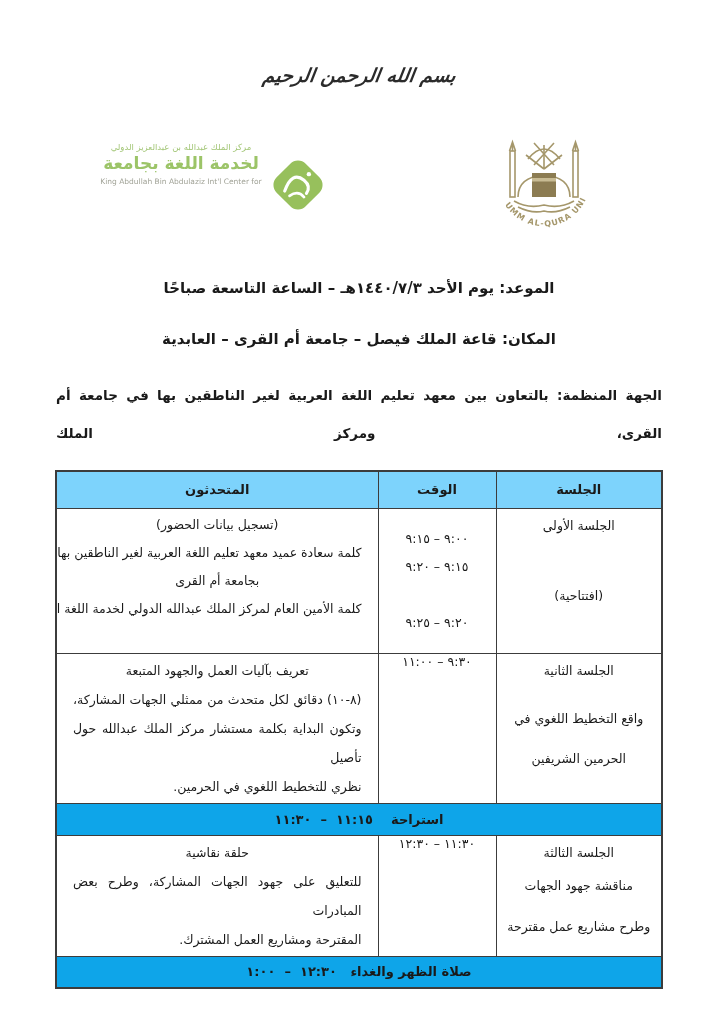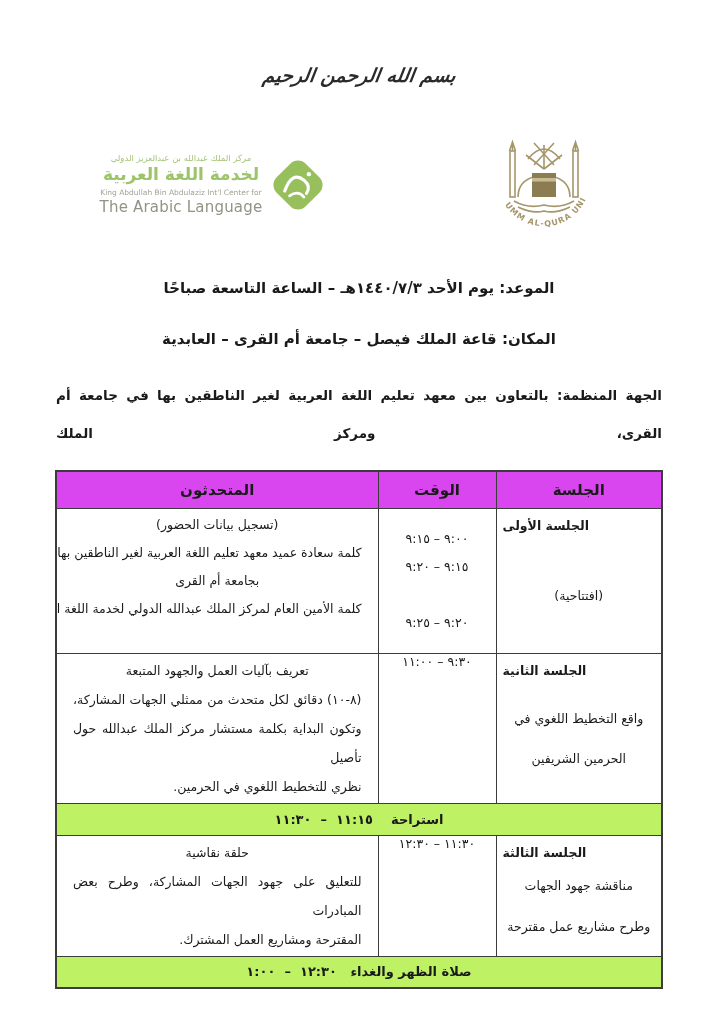--- a/index.html
+++ b/index.html
@@ -8,21 +8,21 @@
 
   
   .bismillah { padding-top:64px; text-align:center; height:104px; }
   .bismillah span {
     display:inline-block; font-family:"DejaVu Serif", serif; font-style:italic; font-weight:bold;
     font-size:19px; color:#2b2b2b; transform:skewX(-8deg); letter-spacing:-1px;
   }
 
   
   .logos { margin-top:18px; height:125px; display:flex; justify-content:space-between; align-items:center; padding:0 118px 0 95px; }
-  .kaica { display:flex; align-items:center; }
+  .kaica { display:flex; }
   .kaica-text { width:172px; text-align:center; line-height:1.25; }
   .kaica-ar1 { font-size:8.5px; color:#a3c677; }
   .kaica-ar2 { font-size:17px; font-weight:bold; color:#9cc468; margin-top:1px; }
   .kaica-en1 { font-size:7.5px; color:#a0a296; margin-top:3px; }
   .kaica-en2 { font-size:15px; color:#8f9584; letter-spacing:0.2px; }
   .kaica-mark { width:62px; height:86px; display:flex; align-items:center; justify-content:center; }
   .uqu-logo { width:112px; height:120px; }
 
   
   .h-line { text-align:center; font-weight:bold; font-size:15px; line-height:22px; }
@@ -31,53 +31,52 @@
   .locln   { margin-top:29px; }
   .orgpar  { margin:26px auto 0; width:606px; direction:rtl; font-weight:bold; font-size:13.5px; line-height:38px; }
   .orgpar .l1 { text-align:justify; text-align-last:justify; }
   .orgpar .l2 { text-align:center; }
 
   
   table.prog { margin:18px auto 0; width:606px; border-collapse:collapse; direction:rtl; table-layout:fixed;
                border:2px solid #3c3c3c; font-size:12.5px; }
   table.prog td, table.prog th { border:1px solid #3c3c3c; vertical-align:top; overflow:hidden; }
   col.c-session { width:166px; } col.c-time { width:118px; } col.c-speakers { width:322px; }
-  tr.thead th { background:#d946ef; height:37px; font-size:15px; font-weight:bold; text-align:center; vertical-align:middle; }
+  tr.thead th { background:#7dd3fc; height:37px; font-size:13px; font-weight:bold; text-align:center; vertical-align:middle; }
   .ln { line-height:28px; text-align:center; white-space:nowrap; }
   td.speakers { padding:2px 16px; }
   td.session  { padding:4px 6px; }
   td.time     { padding:16px 2px; }
-  .sess-name { font-weight:bold; line-height:26px; text-align:left; }
+  .sess-name { font-weight:normal; line-height:26px; text-align:center; }
   .sess-sub  { line-height:26px; text-align:center; }
   .jline { text-align:justify; text-align-last:justify; white-space:normal; line-height:29px; }
   .rline { text-align:right; line-height:29px; }
   .cline { text-align:center; line-height:29px; }
   tr.s1 { height:113px; } tr.s2 { height:118px; } tr.s3 { height:96px; }
   td.mid { vertical-align:middle; text-align:center; }
-  tr.break td { background:#bef264; height:32px; vertical-align:middle; text-align:center; font-weight:bold; font-size:13px; }
+  tr.break td { background:#0ea5e9; height:32px; vertical-align:middle; text-align:center; font-weight:bold; font-size:13px; }
   .gap { height:14px; }
   .gap-lg { height:22px; }
 </style>
 </head>
 <body>
 
 <div class="page">
 
   <div class="bismillah">
     <span dir="rtl">بسم الله الرحمن الرحيم</span>
   </div>
 
   <div class="logos">
 
     <div class="kaica">
       <div class="kaica-text">
         <div class="kaica-ar1" dir="rtl">مركز الملك عبدالله بن عبدالعزيز الدولي</div>
-        <div class="kaica-ar2" dir="rtl">لخدمة اللغة العربية</div>
+        <div class="kaica-ar2" dir="rtl">لخدمة اللغة بجامعة</div>
         <div class="kaica-en1">King Abdullah Bin Abdulaziz Int'l Center for</div>
-        <div class="kaica-en2">The Arabic Language</div>
       </div>
       <div class="kaica-mark">
         <svg width="58" height="58" viewBox="0 0 48 48">
           <g transform="rotate(45 24 24)">
             <rect x="7" y="7" width="34" height="34" rx="9" fill="#97c05c"></rect>
           </g>
           <path d="M13,29 Q19,12 29,20 Q35,25 31,31" stroke="#ffffff" stroke-width="2.6" fill="none" stroke-linecap="round"></path>
           <path d="M17,33 Q24,28 29,34" stroke="#ffffff" stroke-width="2.2" fill="none" stroke-linecap="round"></path>
           <circle cx="33" cy="15" r="1.8" fill="#ffffff"></circle>
         </svg>

